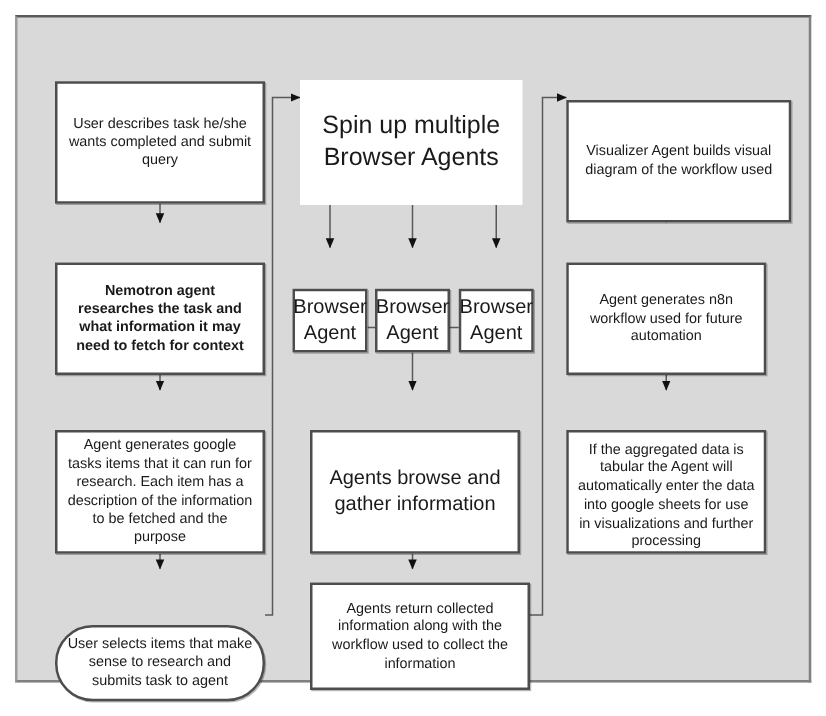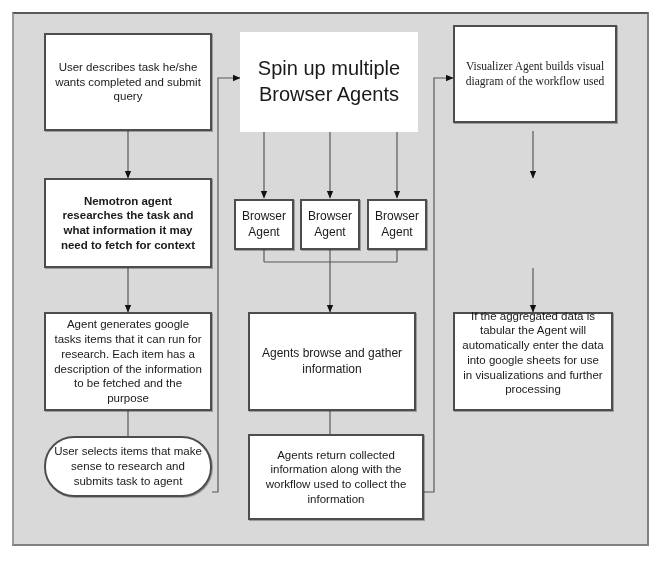--- a/index.html
+++ b/index.html
@@ -38,35 +38,36 @@
   .node {
     position: absolute;
     background: #ffffff;
     box-sizing: border-box;
     display: flex;
     align-items: center;
     justify-content: center;
     text-align: center;
     color: #1a1a1a;
     line-height: 1.28;
-    padding: 12px 7px;
+    padding: 0 7px;
+    margin-top: 32px;
   }
   .node.bordered {
     border: 2px solid #4d4d4d;
     box-shadow: 1px 1px 0 rgba(0,0,0,0.28);
   }
   .node.plain {
     border: none;
   }
   .node .txt {
     display: block;
     white-space: pre-line;
   }
   .fs-small { font-size: 11.5px; }
-  .fs-mid   { font-size: 12px; }
+  .fs-mid   { font-size: 16px; }
   .fs-big   { font-size: 20px; }
 </style>
 </head>
 <body>
 
 <div id="canvas">
 
   <div id="frame"></div>
 
   <svg id="wires" viewBox="0 0 661 573" xmlns="http://www.w3.org/2000/svg">
@@ -107,21 +108,21 @@
   </div>
 
   <div class="node bordered fs-small" style="left:44px; top:178px; width:168px; height:90px;font-weight:bold;">
     <span class="txt">Nemotron agent researches the task and what information it may need to fetch for context</span>
   </div>
 
   <div class="node bordered fs-small" style="left:44px; top:312px; width:168px; height:99px;">
     <span class="txt">Agent generates google tasks items that it can run for research. Each item has a description of the information to be fetched and the purpose</span>
   </div>
 
-  <div class="node bordered fs-small" style="left:44px; top:436px; width:168px; height:61px;border-radius:30px;">
+  <div class="node bordered fs-small" style="left:44px; top:468px; width:168px; height:61px;border-radius:30px;">
     <span class="txt">User selects items that make sense to research and submits task to agent</span>
   </div>
 
   <div class="node plain fs-big" style="left:240px; top:32px; width:178px; height:100px;">
     <span class="txt">Spin up multiple
 Browser Agents</span>
   </div>
 
   <div class="node bordered fs-mid" style="left:234px; top:199px; width:60px; height:51px;">
     <span class="txt">Browser
@@ -139,22 +140,25 @@
   </div>
 
   <div class="node bordered fs-mid" style="left:248px; top:312px; width:168px; height:99px;justify-content:flex-end;">
     <span class="txt">Agents browse and gather information</span>
   </div>
 
   <div class="node bordered fs-small" style="left:248px; top:434px; width:176px; height:86px;">
     <span class="txt">Agents return collected information along with the workflow used to collect the information</span>
   </div>
 
-  <div class="node bordered fs-small" style="left:453px; top:25px; width:164px; height:98px;font-family:Liberation Serif, serif;">
+  <div class="node bordered fs-small" style="left:453px; top:48px; width:180px; height:98px;">
     <span class="txt">Visualizer Agent builds visual diagram of the workflow used</span>
   </div>
 
+  <div class="node bordered fs-small" style="left:453px; top:178px; width:160px; height:90px;">
+    <span class="txt">Agent generates n8n workflow used for future automation</span>
+  </div>
 
   <div class="node bordered fs-small" style="left:453px; top:312px; width:160px; height:99px;align-items:flex-end;">
     <span class="txt">If the aggregated data is tabular the Agent will automatically enter the data into google sheets for use in visualizations and further processing</span>
   </div>
 
 </div>
 
 </body></html>

